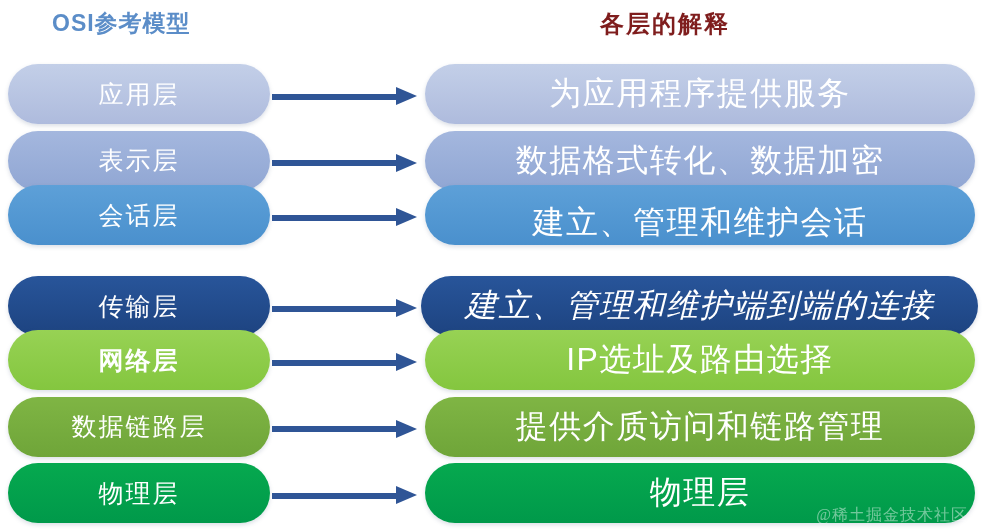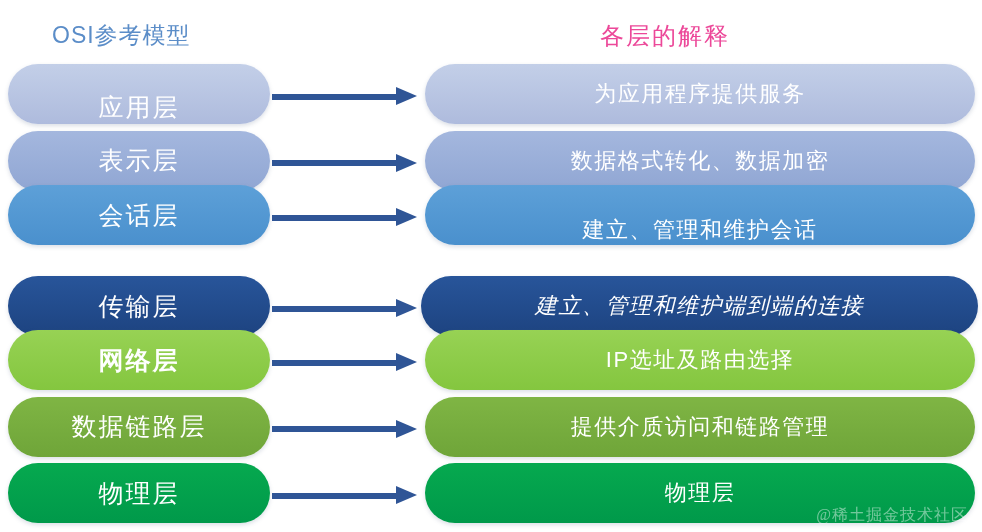--- a/index.html
+++ b/index.html
@@ -11,26 +11,26 @@
     width: 982px;
     height: 532px;
     position: relative;
     overflow: hidden;
     font-family: "Liberation Sans", "DejaVu Sans", sans-serif;
   }
 
   
   .header {
     position: absolute;
-    top: 20px;
+    top: 8px;
     font-size: 23px;
     color: #5b8dc8;
     letter-spacing: 1px;
     white-space: nowrap;
-    font-weight: 400;
+    font-weight: 700;
   }
   #hdr-left  { left: 52px; }
   #hdr-right { left: 600px; font-size: 24px; letter-spacing: 2px; }
 
   
   .rows {
     position: absolute;
     left: 0;
     top: 61px;
     width: 982px;
@@ -58,21 +58,21 @@
   }
   .pill-left {
     left: 8px;
     width: 262px;
     font-size: 25px;
     letter-spacing: 2px;
   }
   .pill-right {
     left: 425px;
     width: 550px;
-    font-size: 22px;
+    font-size: 32px;
     letter-spacing: 1.5px;
   }
   
   .row-transport .pill-right {
     left: 421px;
     width: 557px;
   }
 
   
   .arrow {
@@ -110,25 +110,25 @@
     color: rgba(255,255,255,0.45);
     letter-spacing: 1px;
     white-space: nowrap;
     font-family: "Liberation Serif", "DejaVu Serif", serif;
   }
 </style>
 </head>
 <body style="background: rgb(255, 255, 255);">
 
 <div id="hdr-left" class="header" style="color: rgb(91, 141, 200);">OSI参考模型</div>
-<div id="hdr-right" class="header" style="color: #ec4899;">各层的解释</div>
+<div id="hdr-right" class="header" style="color: #7f1d1d;">各层的解释</div>
 
 <div class="rows" id="rows">
     <div class="row" style="top: 0px; height: 66.5714px;">
-      <div class="pill pill-left" style="background: linear-gradient(rgb(195, 207, 232) 0%, rgb(174, 187, 221) 100%); align-items: flex-end;">
+      <div class="pill pill-left" style="background: linear-gradient(rgb(195, 207, 232) 0%, rgb(174, 187, 221) 100%);">
         <span>应用层</span>
       </div>
       <div class="arrow">
         <div class="shaft" style="background: rgb(47, 85, 150);"></div>
         <div class="head" style="border-left-color: rgb(47, 85, 150);"></div>
       </div>
       <div class="pill pill-right" style="background: linear-gradient(rgb(195, 207, 232) 0%, rgb(174, 187, 221) 100%);">
         <span>为应用程序提供服务</span>
       </div>
     </div>

